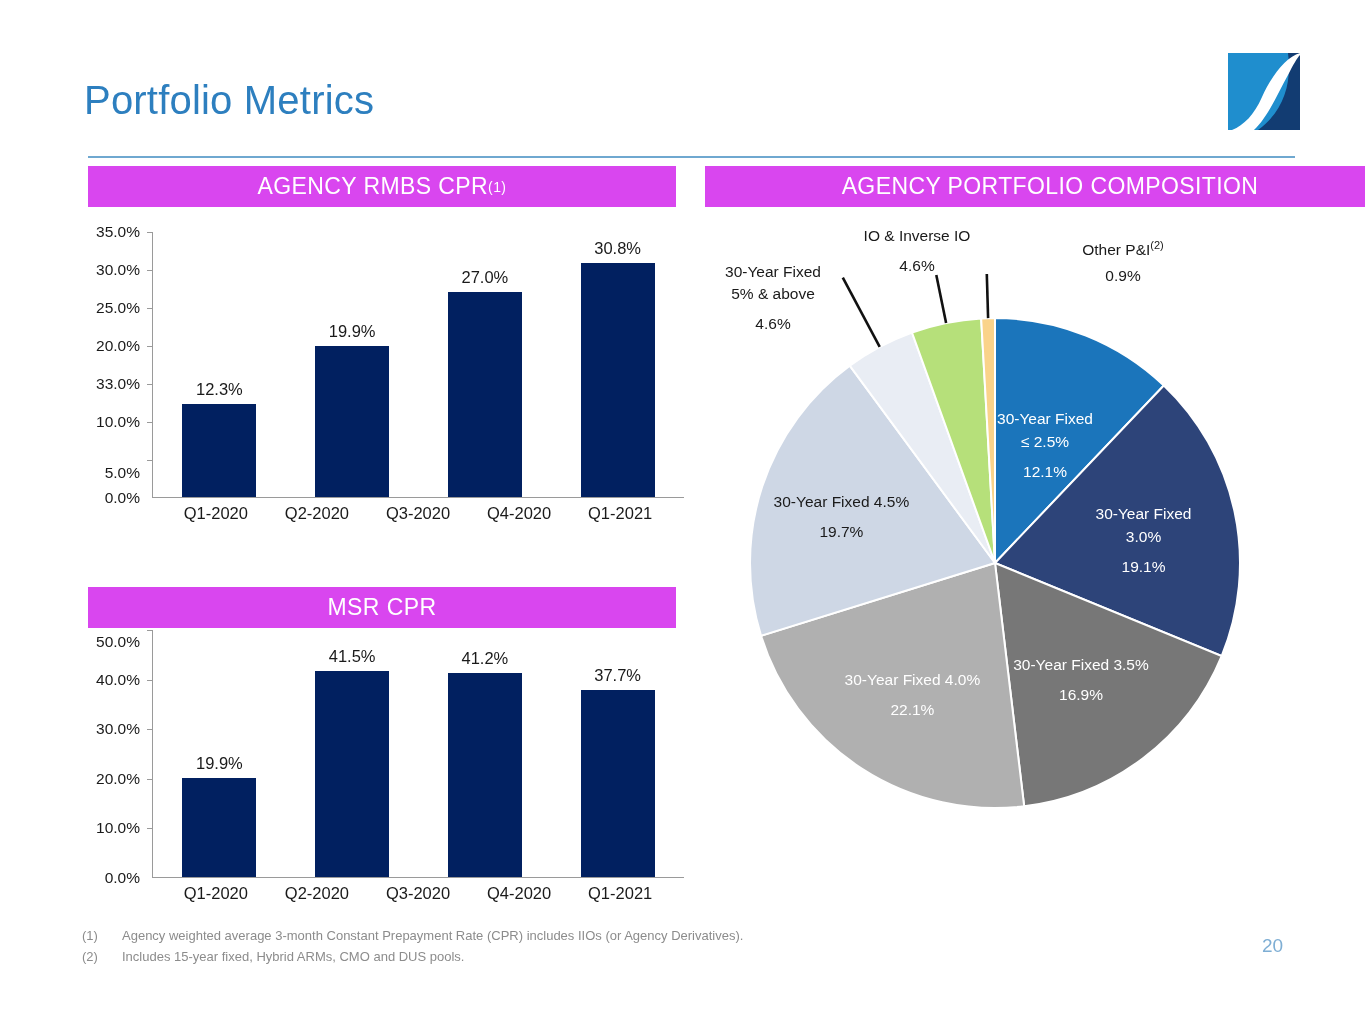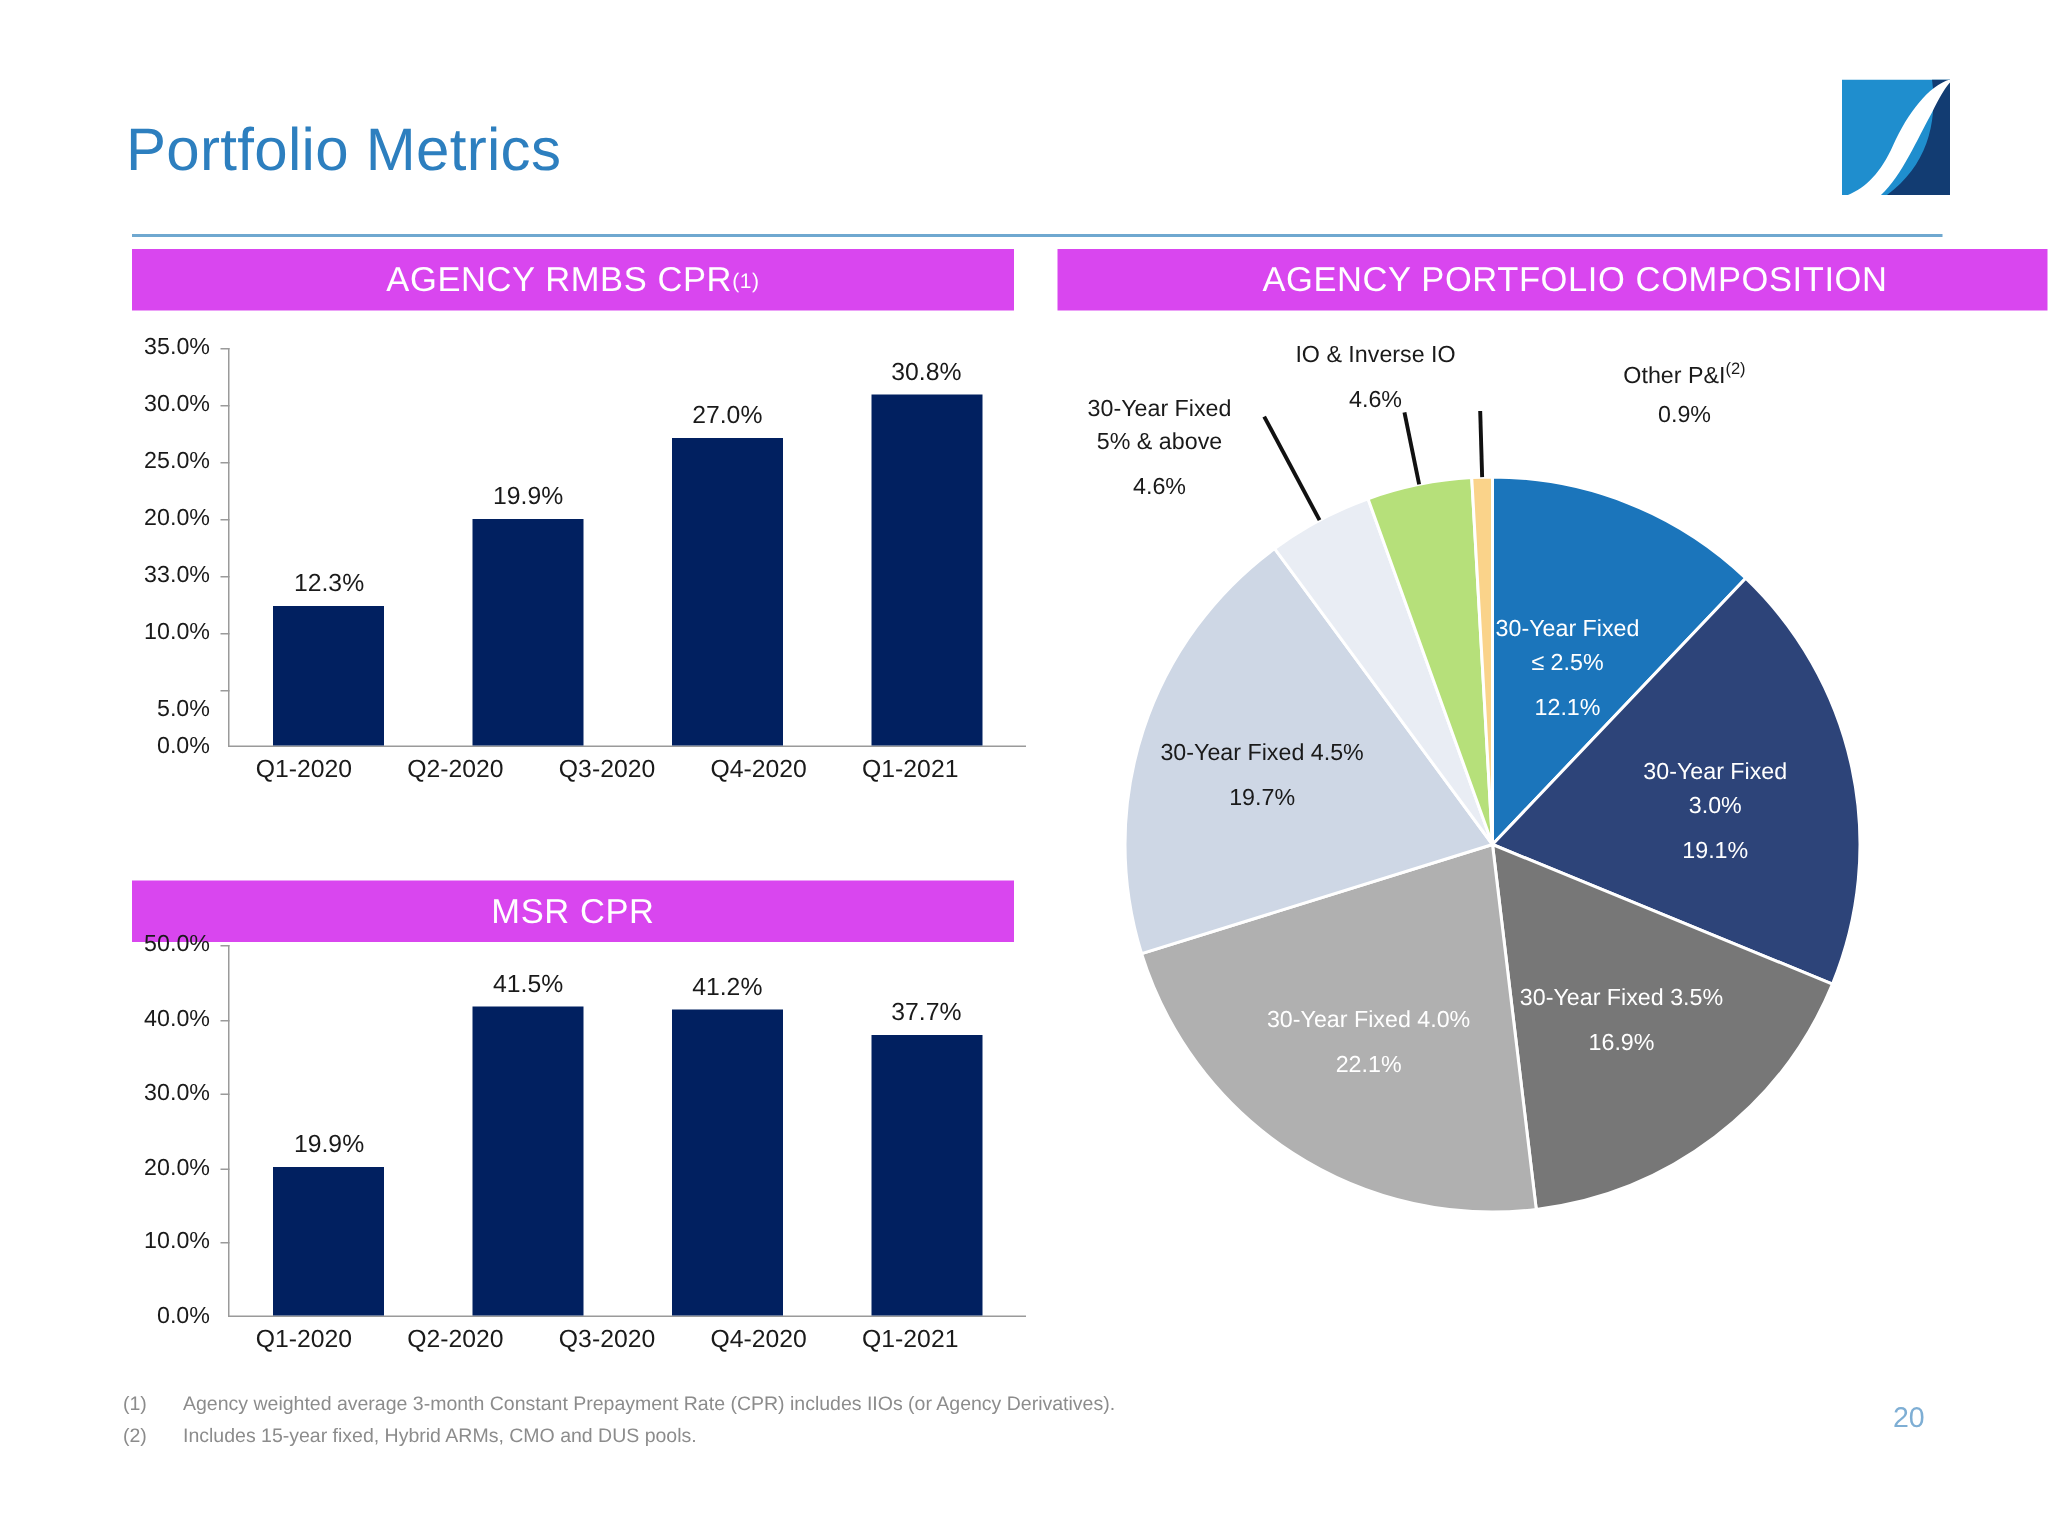--- a/index.html
+++ b/index.html
@@ -69,21 +69,21 @@
   }
   .bar {
     width: 74px; background: #012060;
   }
   .bar-value {
     position: absolute; left: 50%; transform: translateX(-50%);
     font-size: 16.5px; color: #1a1a1a; white-space: nowrap;
   }
   .xlabels {
     position: absolute; left: 68px; right: 0;
-    display: flex; justify-content: flex-start;
+    display: flex; justify-content: center;
   }
   .xlabel {
     width: 19%; text-align: center;
     font-size: 16.5px; color: #1a1a1a; white-space: nowrap;
   }
 
   
   #pie-wrap { position: absolute; left: 705px; top: 225px; width: 600px; height: 625px; }
   #pie-svg { position: absolute; left: 0; top: 0; }
 
@@ -171,21 +171,21 @@
       </div>
   </div>
 
   <div class="bar-chart" id="chart-msr">
     <div class="ylabels" style="height: 248px;">
         <div class="ylabel" style="top: 248px;">0.0%</div>
         <div class="ylabel" style="top: 198.4px;">10.0%</div>
         <div class="ylabel" style="top: 148.8px;">20.0%</div>
         <div class="ylabel" style="top: 99.2px;">30.0%</div>
         <div class="ylabel" style="top: 49.6px;">40.0%</div>
-        <div class="ylabel" style="top: 0px;">50.0%</div>
+        <div class="ylabel" style="top: 12px;">50.0%</div>
       </div>
     <div class="plot" style="height: 248px;">
       <div class="bars">
           <div class="bar-slot">
             <div class="bar-value" style="bottom: 103.704px;">19.9%</div>
             <div class="bar" style="height: 98.704px; width: 74px; background: rgb(1, 32, 96);"></div>
           </div>
           <div class="bar-slot">
             <div class="bar-value" style="bottom: 210.84px;">41.5%</div>
             <div class="bar" style="height: 205.84px; width: 74px; background: rgb(1, 32, 96);"></div>

